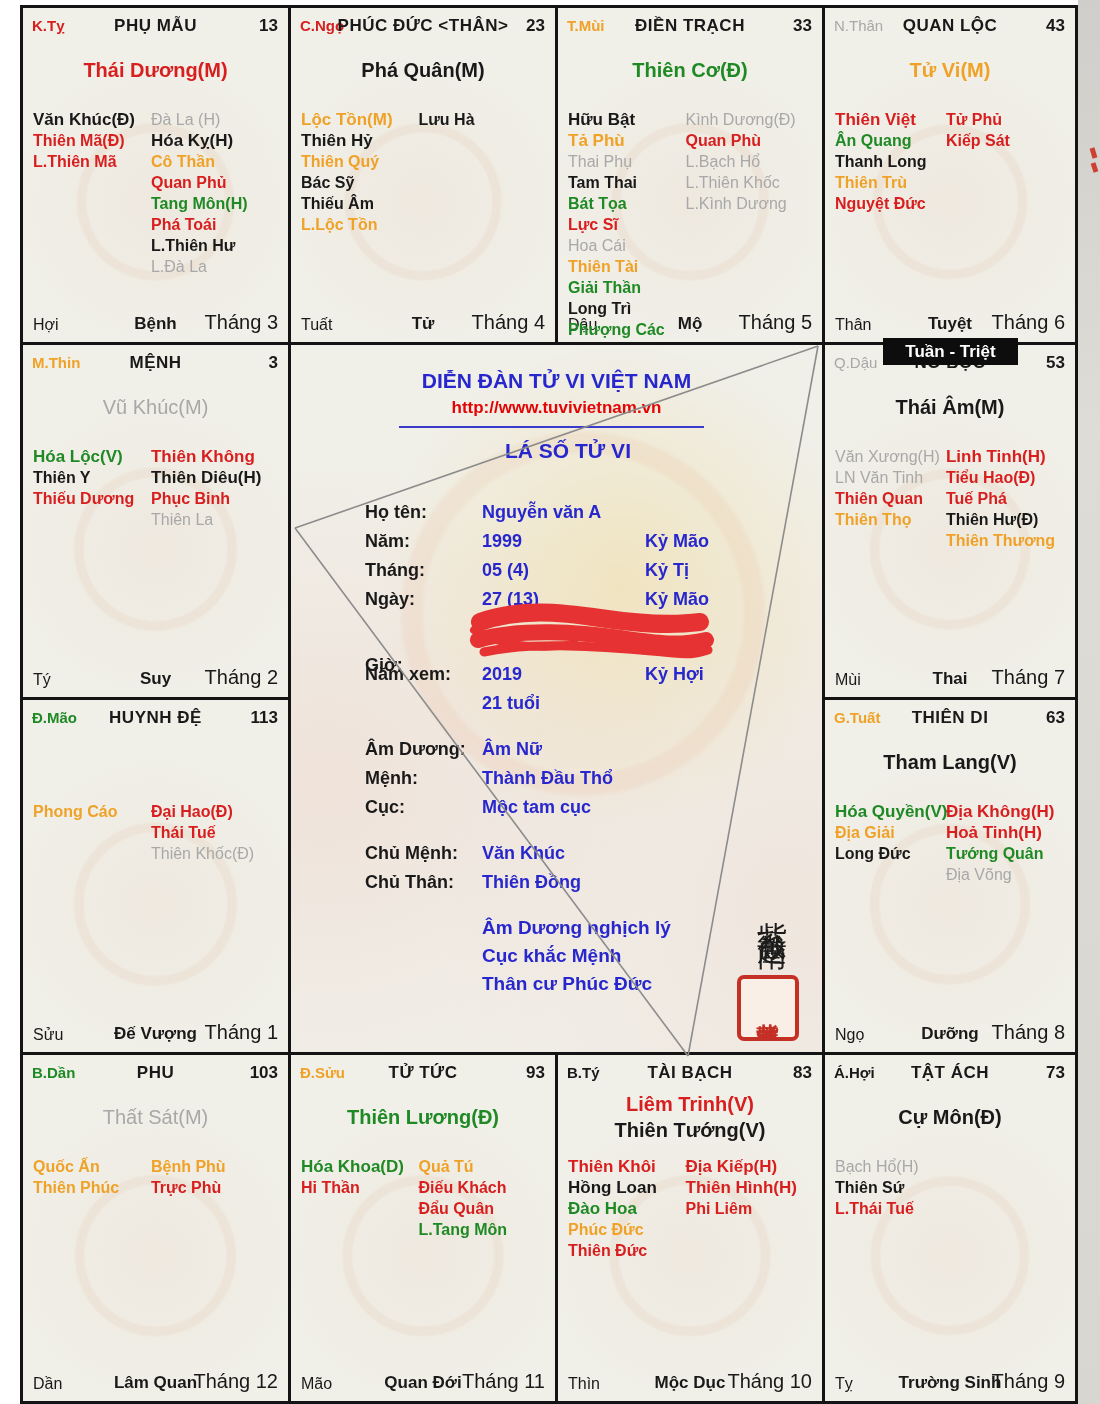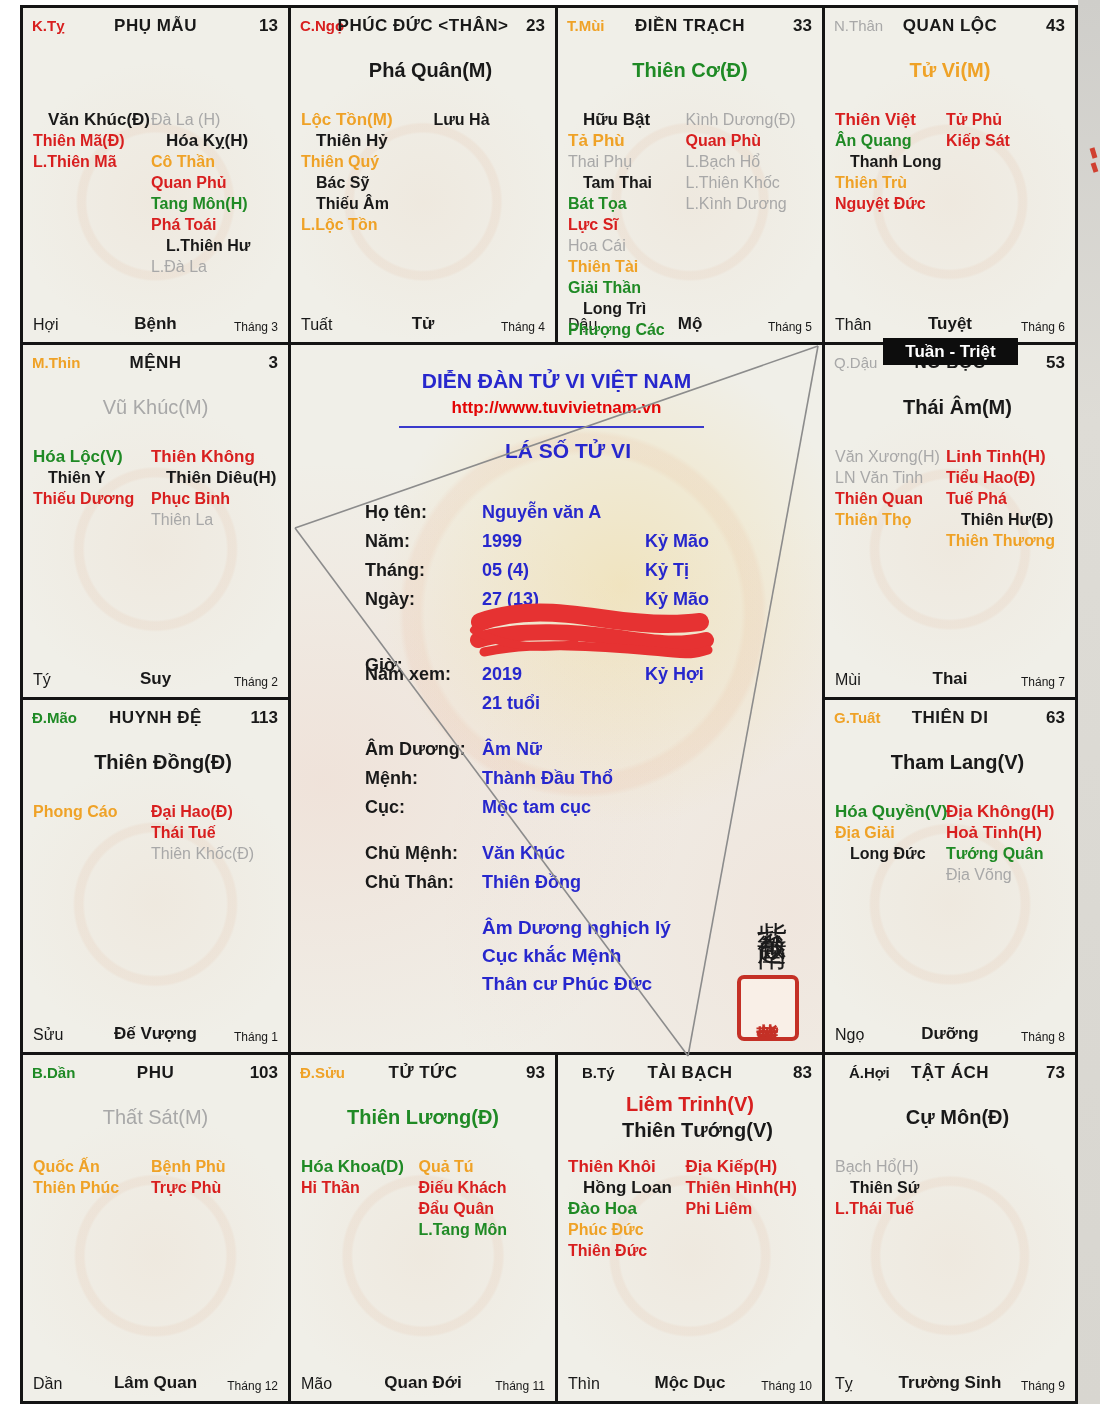--- a/index.html
+++ b/index.html
@@ -22,23 +22,23 @@
   .main{font-size:20px;font-weight:bold;line-height:26px;}
   .stars{position:absolute;left:10px;right:4px;top:101px;display:flex;z-index:3;}
   .stars .colL{width:47%;}
   .stars .colR{width:53%;}
   .st{display:block;font-size:16px;font-weight:bold;line-height:21px;white-space:nowrap;}
   .st.em{font-size:17px;}
   .st.dim{font-weight:normal;}
   .pfoot{position:absolute;left:10px;right:10px;bottom:8px;height:20px;z-index:2;}
   .f-chi{position:absolute;left:0;bottom:0;font-size:16px;color:var(--black);}
   .f-stage{position:absolute;left:0;right:0;bottom:0;text-align:center;font-size:17px;font-weight:bold;color:var(--black);}
-  .f-month{position:absolute;right:0;bottom:0;font-size:12px;color:var(--black);}
+  .f-month{position:absolute;right:0;bottom:0;font-size:20px;color:var(--black);}
   .c-r{color:var(--red);} .c-o{color:var(--orange);} .c-g{color:var(--green);}
-  .c-k{color:var(--black);padding-left:15px;} .c-a{color:var(--gray);font-weight:normal;}
+  .c-k{color:var(--black);} .c-a{color:var(--gray);font-weight:normal;}
   
   #center{position:relative;grid-column:2/4;grid-row:2/4;background:
       radial-gradient(circle at 62% 34%, rgba(240,205,110,0.33), rgba(240,205,110,0) 42%),
       radial-gradient(circle at 55% 38%, rgba(230,160,130,0) 30%, rgba(230,160,130,0.12) 31%, rgba(230,160,130,0.12) 34%, rgba(230,160,130,0) 35%),
       radial-gradient(ellipse at 6% 62%, rgba(235,150,130,0.14), rgba(235,150,130,0) 52%),
       radial-gradient(ellipse at 94% 80%, rgba(235,150,130,0.10), rgba(235,150,130,0) 50%),
       var(--cell_bg);
     overflow:visible;z-index:1;}
   .c-title{position:absolute;left:0;right:0;top:24px;text-align:center;font-size:21px;font-weight:bold;color:var(--blue);}
   .c-url{position:absolute;left:0;right:0;top:53px;text-align:center;font-size:17px;font-weight:bold;color:var(--link_red);}
@@ -137,20 +137,23 @@
         </div>
       <div id="calligraphy">紫薇越南</div>
       <div id="seal">
         <span class="seal-text">紫薇越南</span>
       </div>
     </div>
   <div class="palace" style="grid-area: 1 / 1 / 2 / 2;">
         <span class="branch c-r">K.Tỵ</span>
         <span class="pname">PHỤ MẪU</span>
         <span class="pnum">13</span>
+        <div class="mains">
+          <div class="main c-r">Thái Dương(M)</div>
+        </div>
         <div class="stars">
           <div class="colL">
             <span class="st c-k em">Văn Khúc(Đ)</span>
             <span class="st c-r">Thiên Mã(Đ)</span>
             <span class="st c-r">L.Thiên Mã</span>
           </div>
           <div class="colR">
             <span class="st c-a dim">Đà La (H)</span>
             <span class="st c-k em">Hóa Kỵ(H)</span>
             <span class="st c-o">Cô Thần</span>
@@ -305,23 +308,20 @@
         <div class="pfoot">
           <span class="f-chi">Mùi</span>
           <span class="f-stage">Thai</span>
           <span class="f-month">Tháng 7</span>
         </div>
       </div>
       <div class="palace" style="grid-area: 3 / 1 / 4 / 2;">
         <span class="branch c-g">Đ.Mão</span>
         <span class="pname">HUYNH ĐỆ</span>
         <span class="pnum">113</span>
-        <div class="mains">
-          <div class="main c-k">Thiên Đồng(Đ)</div>
-        </div>
         <div class="stars">
           <div class="colL">
             <span class="st c-o">Phong Cáo</span>
           </div>
           <div class="colR">
             <span class="st c-r">Đại Hao(Đ)</span>
             <span class="st c-r">Thái Tuế</span>
             <span class="st c-a dim">Thiên Khốc(Đ)</span>
           </div>
         </div>

